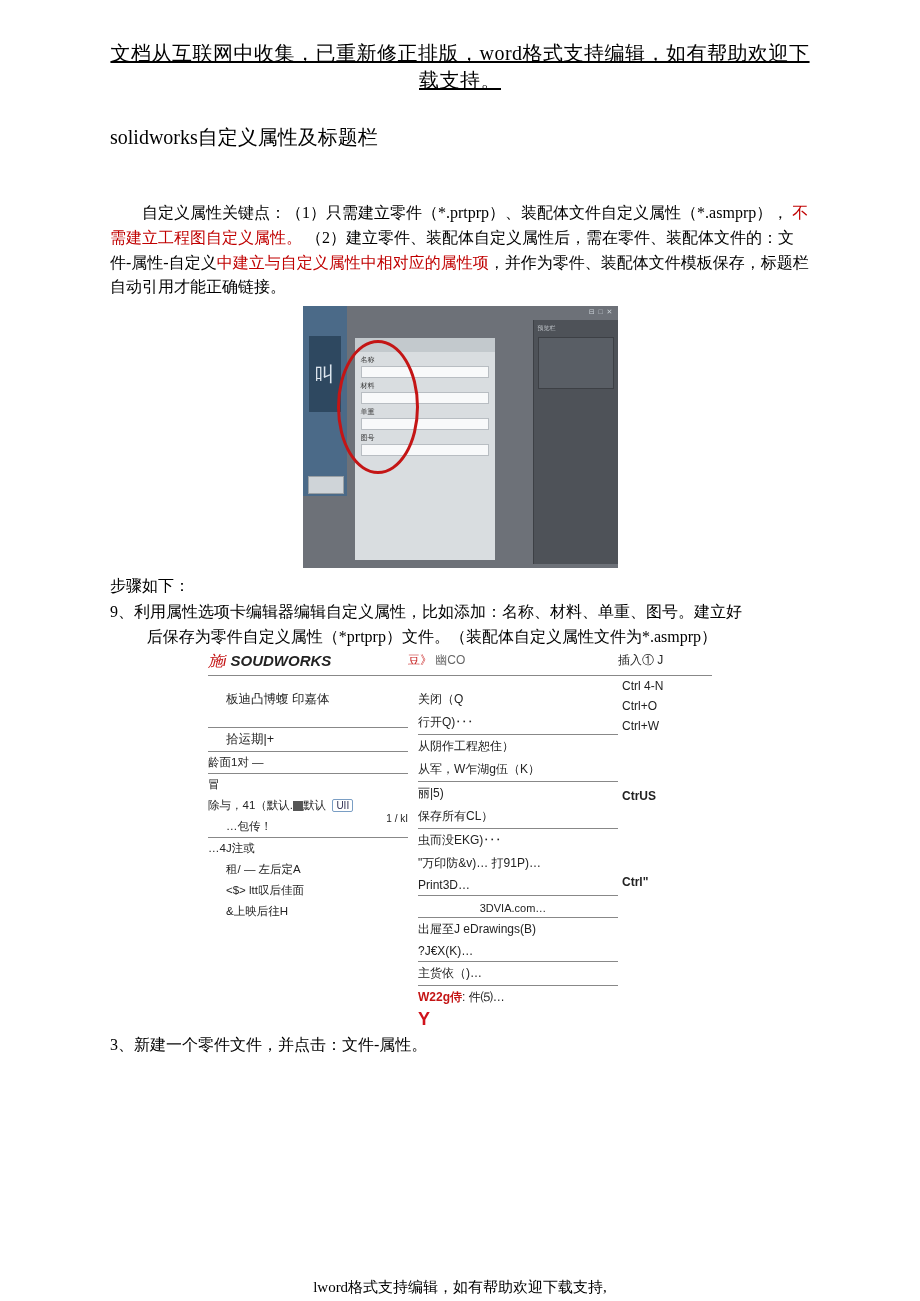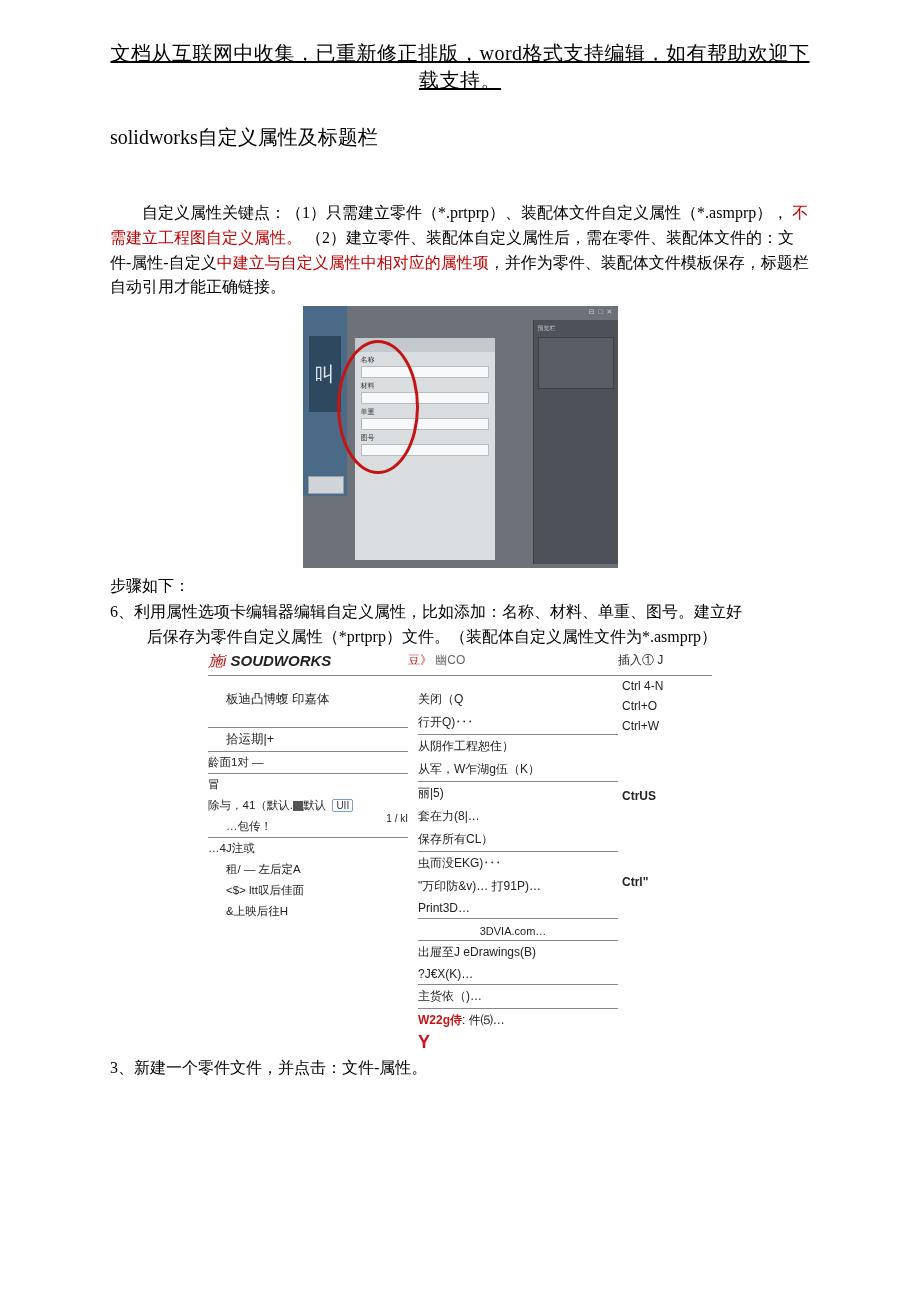--- a/index.html
+++ b/index.html
@@ -164,21 +164,21 @@
       <div class="rpanel">
         <div class="tiny">预览栏</div>
         <div class="box"></div>
       </div>
     </div>
   </div>
 
   <div class="steps-label">步骤如下：</div>
 
   <div class="step">
-    <div class="num-line">6、利用属性选项卡编辑器编辑自定义属性，比如添加：名称、材料、单重、图号。建立好</div>
+    <div class="num-line">9、利用属性选项卡编辑器编辑自定义属性，比如添加：名称、材料、单重、图号。建立好</div>
     <div class="cont-line">后保存为零件自定义属性（*prtprp）文件。（装配体自定义属性文件为*.asmprp）</div>
   </div>
 
   <div class="fig2-wrap">
     <div class="fig2">
       <div class="row topbar">
         <div class="col-l">
           <span class="brand">
             <span class="ci">施i </span><span class="sw">SOUDWORKS</span>
           </span>
@@ -213,21 +213,20 @@
 
         <div class="col-m">
           <div class="line" style="height:6px"></div>
           <div class="line small pad">关闭（Q</div>
           <div class="line small pad">行开Q)･･･</div>
           <div class="hr"></div>
           <div class="line small pad">从阴作工程恕住）</div>
           <div class="line small pad">从军，W乍湖g伍（K）</div>
           <div class="hr"></div>
           <div class="line small pad">丽|5)</div>
-          <div class="line small pad">套在力(8|…</div>
           <div class="line small pad">保存所有CL）</div>
           <div class="hr"></div>
           <div class="line small pad">虫而没EKG)･･･</div>
           <div class="line small pad">"万印防&amp;v)… 打91P)…</div>
           <div class="line small pad">Print3D…</div>
           <div class="hr"></div>
           <div class="line center3d">3DVIA.com…</div>
           <div class="hr"></div>
           <div class="line small pad">出屉至J eDrawings(B)</div>
           <div class="line small pad">?J€X(K)…</div>

